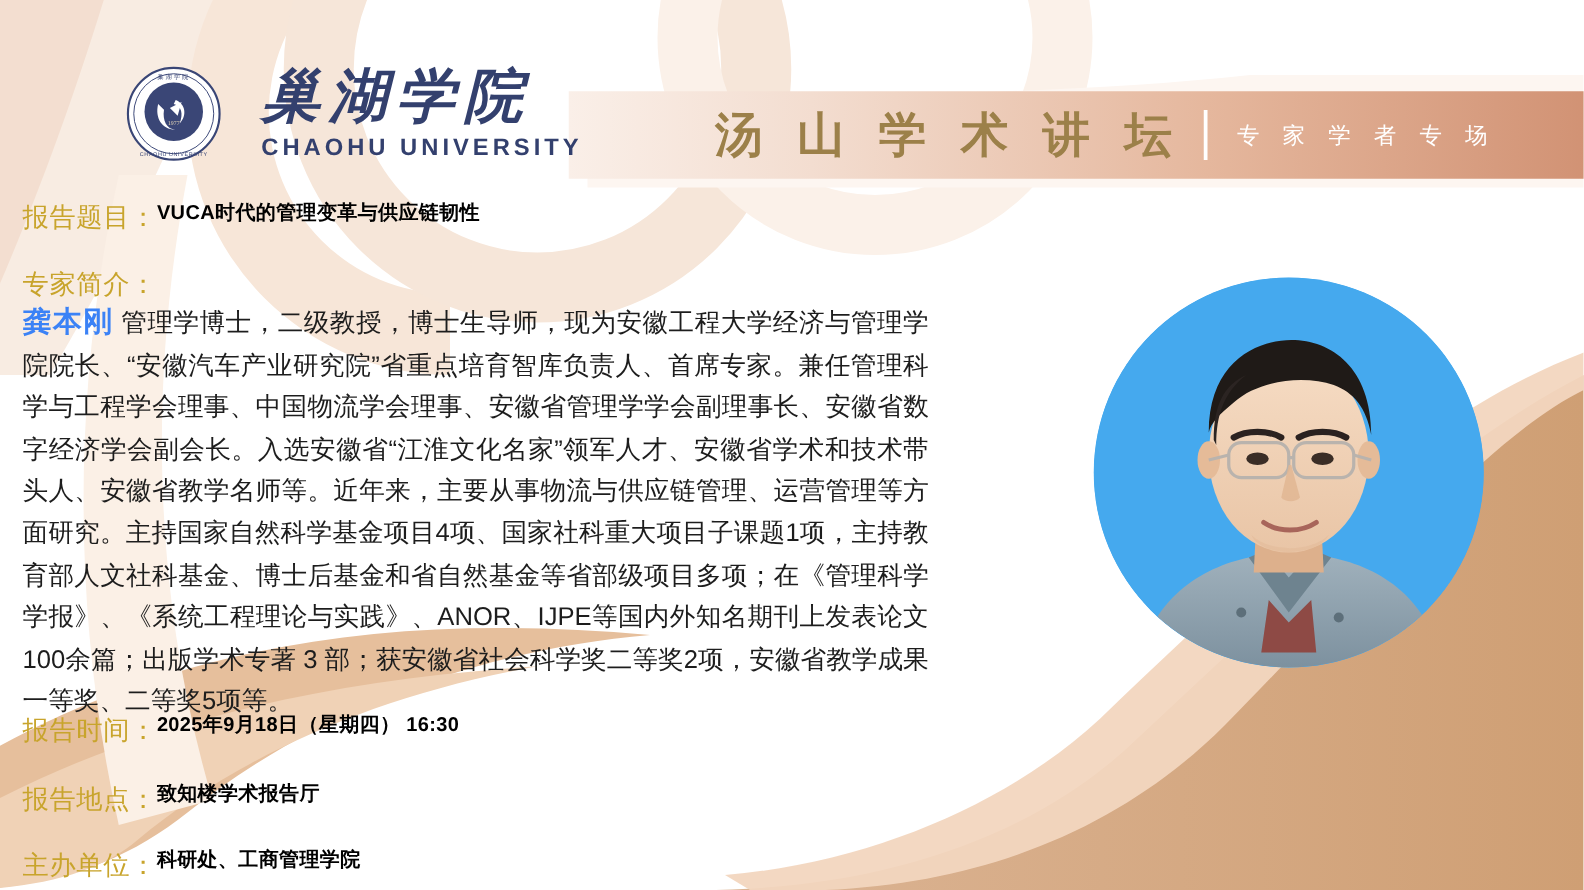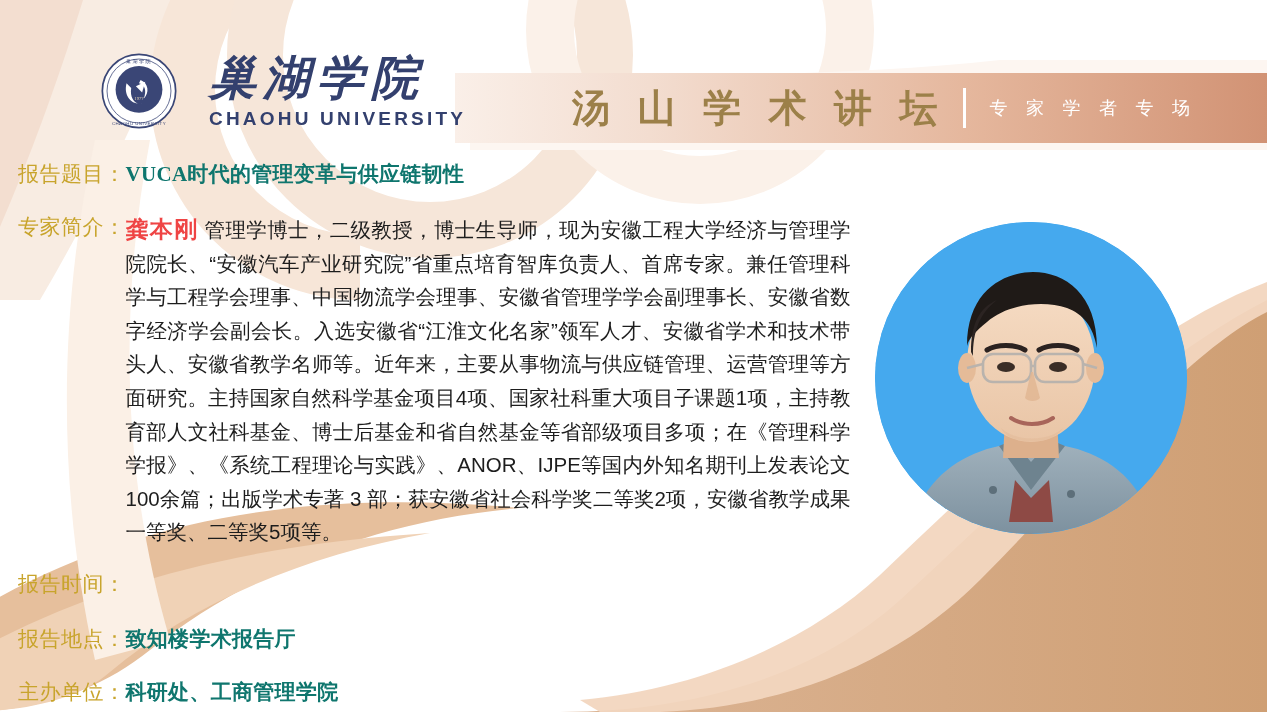--- a/index.html
+++ b/index.html
@@ -58,36 +58,36 @@
     letter-spacing:7px;white-space:nowrap;
   }
 
   
   .row{position:absolute;display:flex;align-items:flex-start;z-index:7;}
   .label{
     color:#c8a42c;font-size:21px;font-weight:400;
     white-space:nowrap;flex:0 0 auto;letter-spacing:0.5px;
   }
   .value{
-    color:#0f766e;font-size:21px;font-weight:700;
-    white-space:nowrap;letter-spacing:0.3px;font-family:Liberation Serif, serif;
+    color:#000000;font-size:16px;font-weight:700;
+    white-space:nowrap;letter-spacing:0.3px;
   }
 
   #row-title{left:18px;top:160px;}
-  #row-bio{left:18px;top:213px;width:880px;align-items:flex-start;}
+  #row-bio{left:18px;top:213px;width:880px;align-items:flex-start;flex-direction:column;}
   #row-time{left:18px;top:570px;}
   #row-place{left:18px;top:625px;}
   #row-host{left:18px;top:678px;}
 
   .bio-body{
     font-size:20.5px;color:#1d1d1d;font-weight:400;
     line-height:33.6px;text-align:justify;
     width:725px;white-space:normal;
   }
-  .bio-name{font-weight:700;font-size:23px;color:#ef4444;letter-spacing:1px;}
+  .bio-name{font-weight:700;font-size:23px;color:#3b82f6;letter-spacing:1px;}
 
   
   .portrait{
     position:absolute;left:875px;top:222px;
     width:312px;height:312px;border-radius:50%;
     overflow:hidden;z-index:8;background:#45a9ee;
   }
   .p-face{position:absolute;left:0;top:0;width:100%;height:100%;}
 </style>
 </head>
@@ -226,20 +226,21 @@
     <span class="value">VUCA时代的管理变革与供应链韧性</span>
   </div>
 
   <div class="row" id="row-bio">
     <span class="label">专家简介：</span>
     <span class="bio-body"><span class="bio-name">龚本刚</span><span> 管理学博士，二级教授，博士生导师，现为安徽工程大学经济与管理学院院长、“安徽汽车产业研究院”省重点培育智库负责人、首席专家。兼任管理科学与工程学会理事、中国物流学会理事、安徽省管理学学会副理事长、安徽省数字经济学会副会长。入选安徽省“江淮文化名家”领军人才、安徽省学术和技术带头人、安徽省教学名师等。近年来，主要从事物流与供应链管理、运营管理等方面研究。主持国家自然科学基金项目4项、国家社科重大项目子课题1项，主持教育部人文社科基金、博士后基金和省自然基金等省部级项目多项；在《管理科学学报》、《系统工程理论与实践》、ANOR、IJPE等国内外知名期刊上发表论文100余篇；出版学术专著 3 部；获安徽省社会科学奖二等奖2项，安徽省教学成果一等奖、二等奖5项等。</span></span>
   </div>
 
   <div class="row" id="row-time">
     <span class="label">报告时间：</span>
+    <span class="value">2025年9月18日（星期四） 16:30</span>
   </div>
 
   <div class="row" id="row-host">
     <span class="label">主办单位：</span>
     <span class="value">科研处、工商管理学院</span>
   </div>
 
   <div class="row" id="row-place">
     <span class="label">报告地点：</span>
     <span class="value">致知楼学术报告厅</span>

